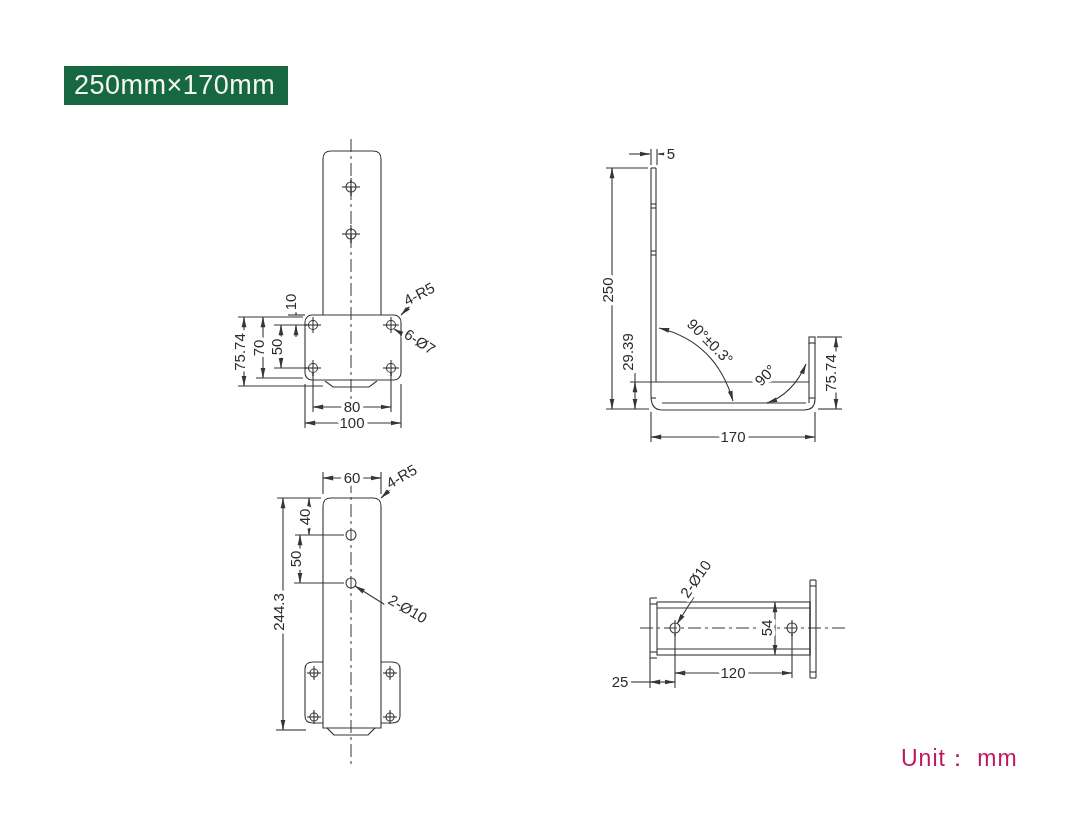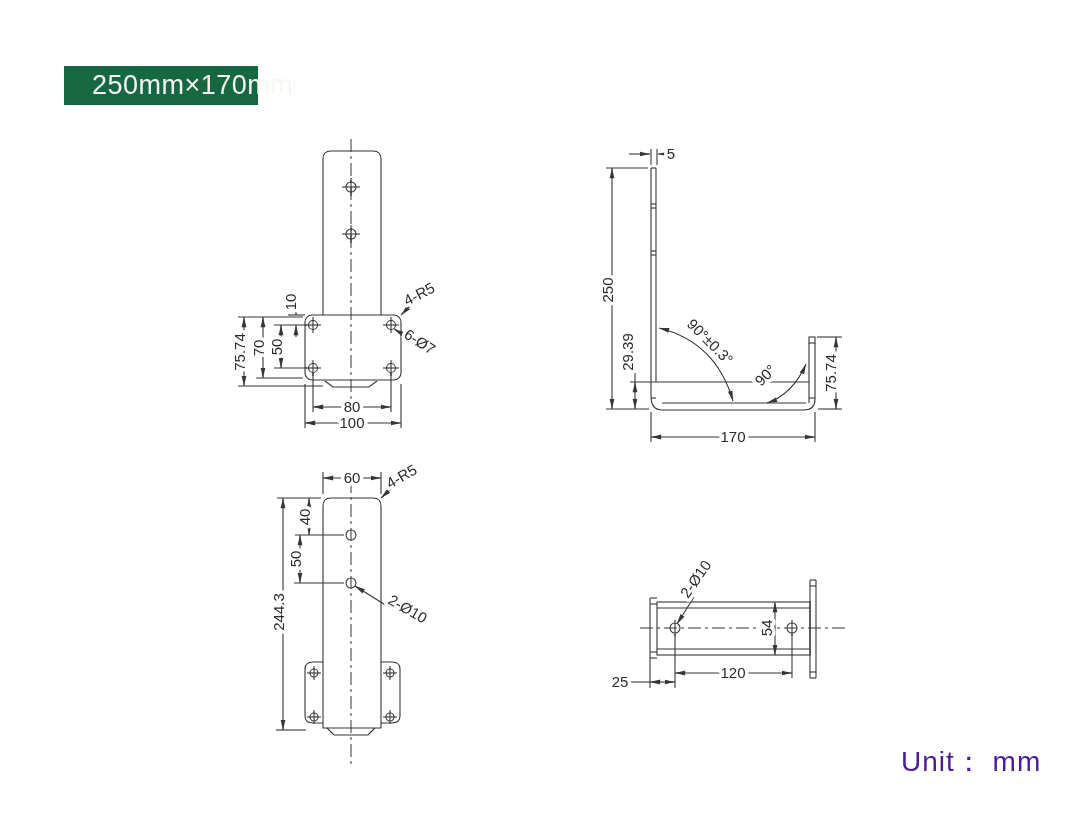--- a/index.html
+++ b/index.html
@@ -1,26 +1,26 @@
 <!DOCTYPE html>
 <html><head>
 <meta charset="utf-8">
 <style>
   html,body{margin:0;padding:0;}
   body{
     width:1080px;height:831px;background:#ffffff;position:relative;overflow:hidden;
     font-family:"Liberation Sans",sans-serif;
   }
   .badge{
-    position:absolute;left:64px;top:66px;width:194px;height:39px;
-    line-height:39px;padding-left:28px;box-sizing:border-box;
+    position:absolute;left:64px;top:66px;width:224px;height:39px;
+    line-height:39px;padding-left:10px;box-sizing:border-box;
     font-size:27px;letter-spacing:.5px;color:#f7f7f2;
   }
   .unit{
-    position:absolute;left:901px;top:743px;font-size:28px;color:#4c1d95;letter-spacing:1px;
+    position:absolute;left:901px;top:743px;font-size:23px;color:#be185d;letter-spacing:1px;
   }
   svg{position:absolute;left:0;top:0;}
   .ln{stroke:#363636;fill:none;stroke-width:1.1;stroke-linecap:butt;}
   .cl{stroke-dasharray:13 4 3 4;stroke-width:1;}
   text{font:15px "Liberation Sans",sans-serif;fill:#2b2b2b;stroke:none;text-anchor:middle;}
   .halo{paint-order:stroke;stroke:#ffffff;stroke-width:7px;stroke-linejoin:round;fill:#2b2b2b;}
   .ts{text-anchor:start;}
 </style>
 </head>
 <body>

